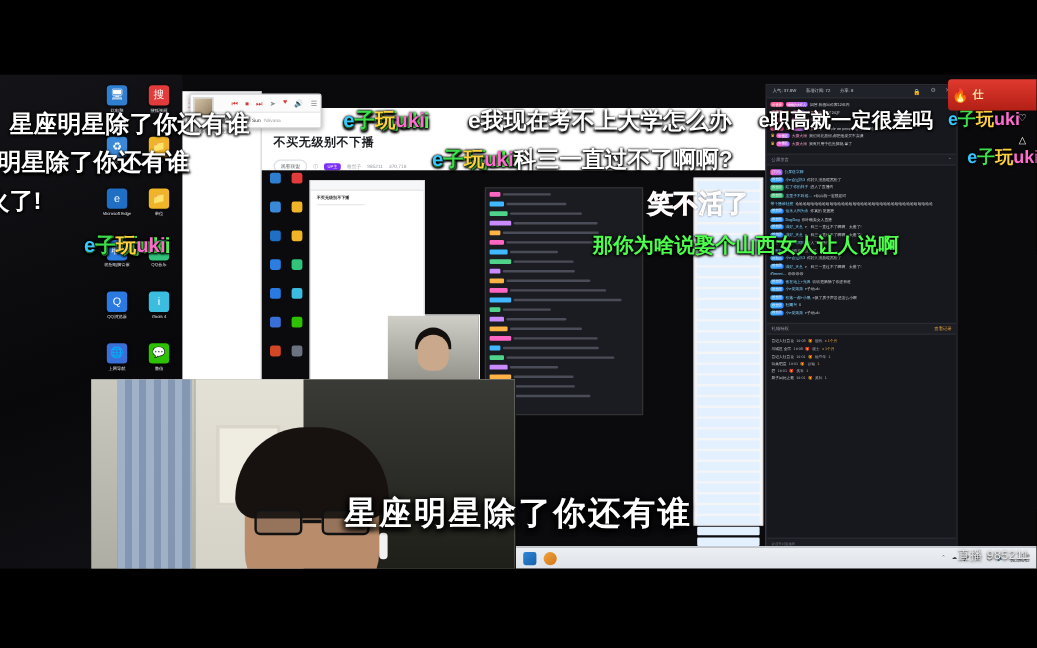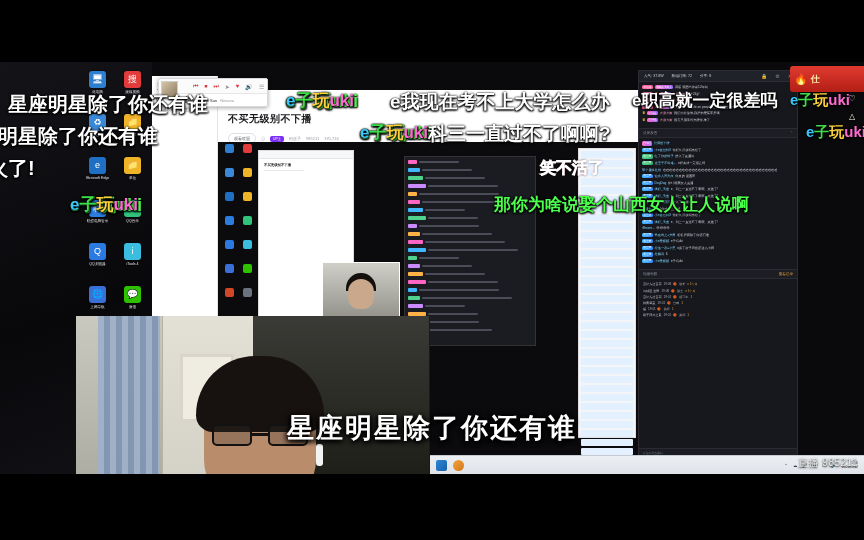--- a/index.html
+++ b/index.html
@@ -1002,21 +1002,21 @@
   <div class="overlay">
     <div id="danmaku-layer">
         <div class="dm white" style="left: 8px; top: 94px; font-size: 20px;">星座明星除了你还有谁</div>
         <div class="dm white" style="left: -42px; top: 126px; font-size: 20px;">星座明星除了你还有谁</div>
         <div class="dm white" style="left: -52px; top: 158px; font-size: 20px;">你播火了!</div>
         <div class="dm green" style="left: 286px; top: 92px; font-size: 18px;">e子玩uki</div>
         <div class="dm white" style="left: 390px; top: 92px; font-size: 19px;">e我现在考不上大学怎么办</div>
         <div class="dm green" style="left: 360px; top: 124px; font-size: 18px;">e子玩uki</div>
         <div class="dm white" style="left: 428px; top: 124px; font-size: 19px;">科三一直过不了啊啊?</div>
         <div class="dm white" style="left: 632px; top: 92px; font-size: 17px;">e职高就一定很差吗</div>
-        <div class="dm red" style="left: 540px; top: 160px; font-size: 16px;">笑不活了</div>
+        <div class="dm red" style="left: 540px; top: 160px; font-size: 21px;">笑不活了</div>
         <div class="dm green" style="left: 494px; top: 196px; font-size: 17px;">那你为啥说娶个山西女人让人说啊</div>
         <div class="dm green" style="left: 70px; top: 196px; font-size: 18px;">e子玩uki</div>
         <div class="watermark" style="left: 286px; top: 92px; font-size: 17px; text-shadow: rgb(0, 0, 0) 0px 0px 2px, rgb(0, 0, 0) 1px 1px 2px;"><span class="e">e</span><span class="zi">子</span><span class="wan">玩</span><span class="uki">uki</span></div>
         <div class="watermark" style="left: 360px; top: 124px; font-size: 17px; text-shadow: rgb(0, 0, 0) 0px 0px 2px, rgb(0, 0, 0) 1px 1px 2px;"><span class="e">e</span><span class="zi">子</span><span class="wan">玩</span><span class="uki">uki</span></div>
         <div class="watermark" style="left: 70px; top: 196px; font-size: 17px; text-shadow: rgb(0, 0, 0) 0px 0px 2px, rgb(0, 0, 0) 1px 1px 2px;"><span class="e">e</span><span class="zi">子</span><span class="wan">玩</span><span class="uki">uki</span></div>
         <div class="watermark" style="left: 790px; top: 92px; font-size: 15px; text-shadow: rgb(0, 0, 0) 0px 0px 2px, rgb(0, 0, 0) 1px 1px 2px;"><span class="e">e</span><span class="zi">子</span><span class="wan">玩</span><span class="uki">uki</span></div>
         <div class="watermark" style="left: 806px; top: 124px; font-size: 15px; text-shadow: rgb(0, 0, 0) 0px 0px 2px, rgb(0, 0, 0) 1px 1px 2px;"><span class="e">e</span><span class="zi">子</span><span class="wan">玩</span><span class="uki">uki</span></div>
       </div>
 
     <div class="ribbon">

